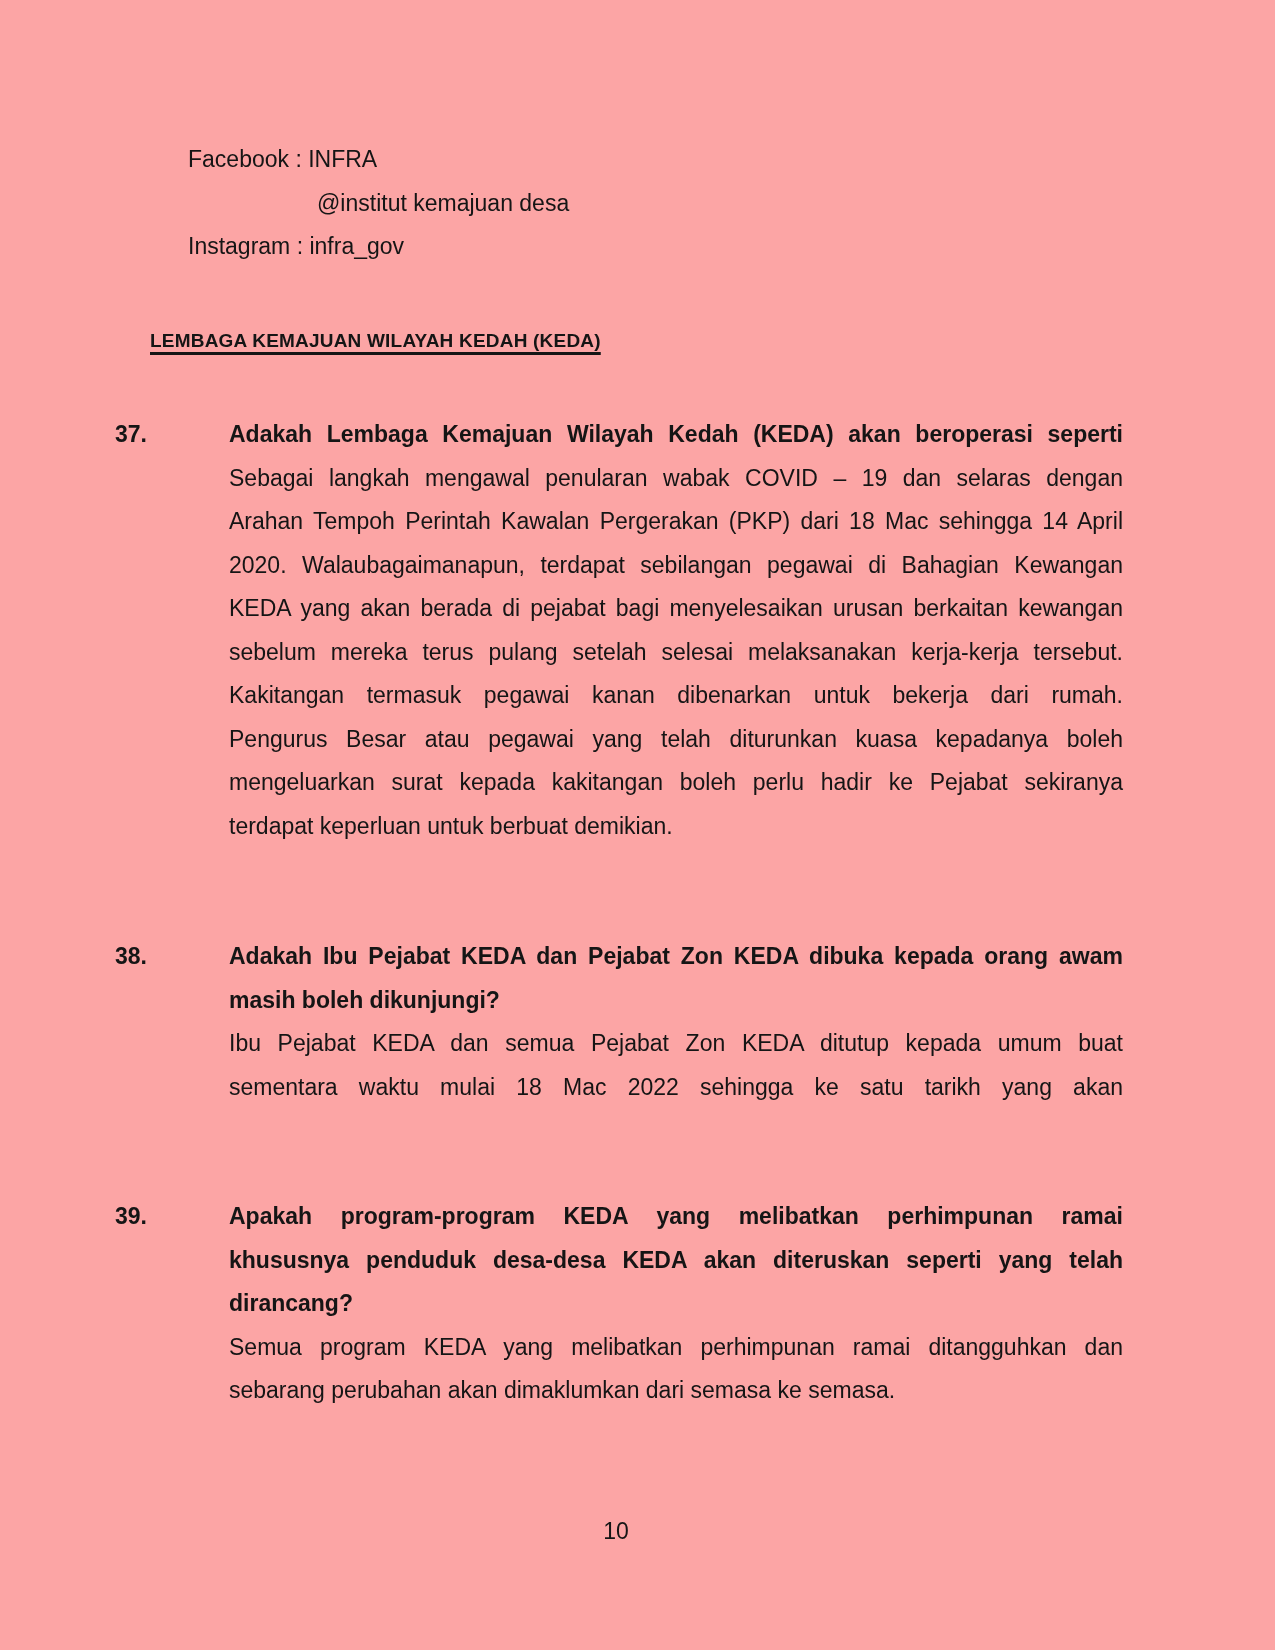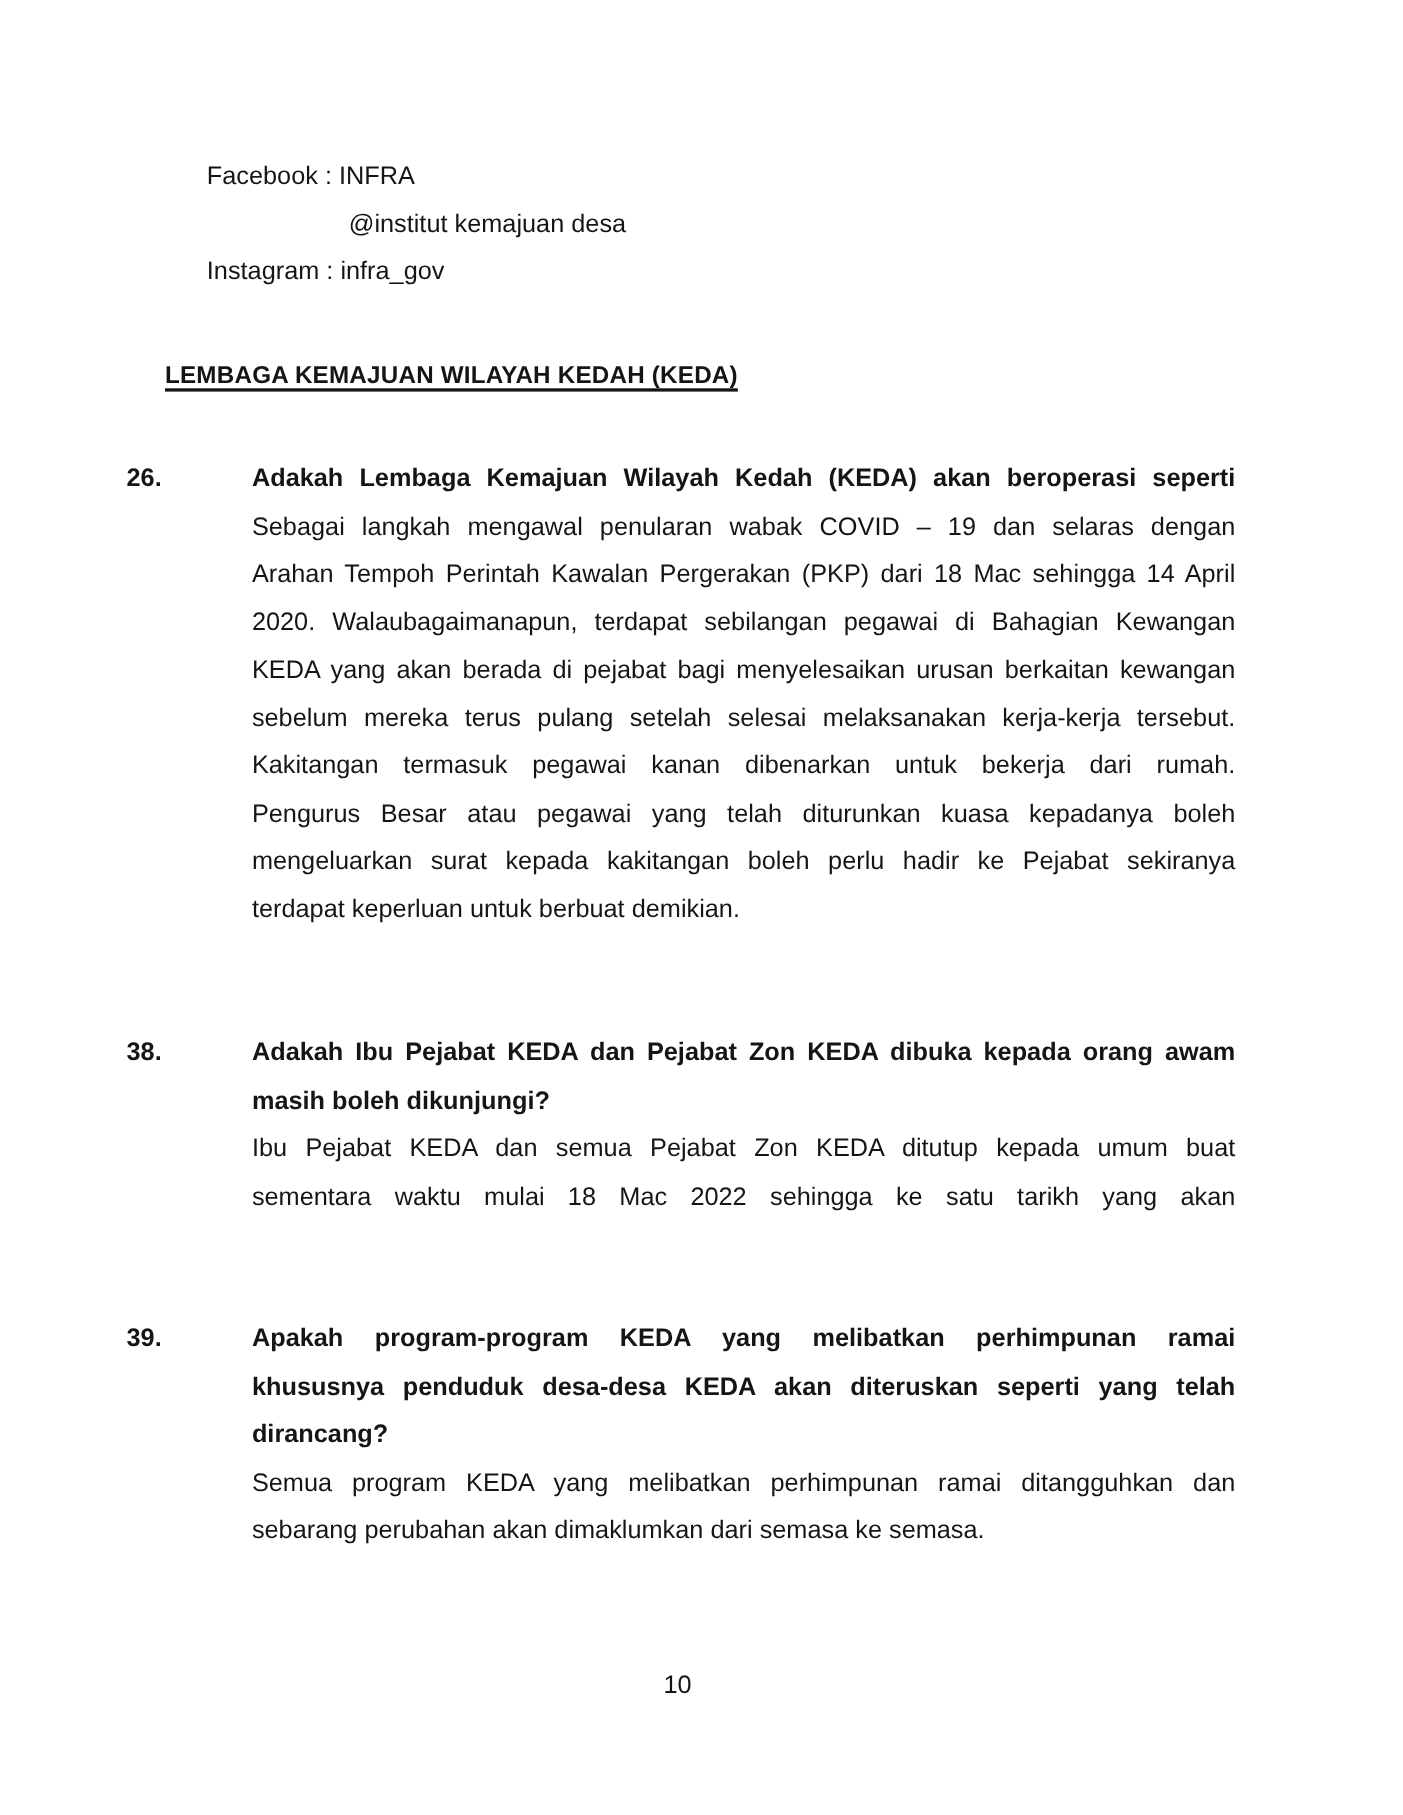--- a/index.html
+++ b/index.html
@@ -1,38 +1,38 @@
 <!DOCTYPE html>
 <html><head>
 <meta charset="utf-8">
 <style>
   * { margin: 0; padding: 0; box-sizing: border-box; }
   html, body { background: #e8e8e8; }
   .page {
     position: relative;
     width: 1275px;
     height: 1650px;
-    background: #ffffff;
+    background: #fca5a5;
     font-family: "Liberation Sans", sans-serif;
     font-size: 23px;
     line-height: 43.5px;
     color: #151515;
     overflow: hidden;
     margin: 0 auto;
   }
   .abs { position: absolute; }
 
   
   .social { top: 138px; left: 188px; width: 940px; }
   .social .indent { margin-left: 129px; }
 
   
   .heading {
     top: 319px; left: 150px;
-    font-size: 22px;
+    font-size: 19px;
     font-weight: bold;
     line-height: 43.5px;
     text-decoration: underline;
     text-decoration-thickness: 2.5px;
     text-underline-offset: 5px;
     white-space: nowrap;
     letter-spacing: 0.2px;
   }
 
   
@@ -69,21 +69,21 @@
 
   <div class="abs social">
     <div>Facebook : INFRA</div>
     <div class="indent">@institut kemajuan desa</div>
     <div>Instagram : infra_gov</div>
   </div>
 
   <div class="abs heading">LEMBAGA KEMAJUAN WILAYAH KEDAH (KEDA)</div>
 
   <section class="abs faq faq-37">
-    <div class="num">26.</div>
+    <div class="num">37.</div>
     <div class="col">
       <div class="ln b">Adakah Lembaga Kemajuan Wilayah Kedah (KEDA) akan beroperasi seperti</div>
       <div class="ln">Sebagai langkah mengawal penularan wabak COVID – 19 dan selaras dengan</div>
       <div class="ln">Arahan Tempoh Perintah Kawalan Pergerakan (PKP) dari 18 Mac sehingga 14 April</div>
       <div class="ln">2020. Walaubagaimanapun, terdapat sebilangan pegawai di Bahagian Kewangan</div>
       <div class="ln">KEDA yang akan berada di pejabat bagi menyelesaikan urusan berkaitan kewangan</div>
       <div class="ln">sebelum mereka terus pulang setelah selesai melaksanakan kerja-kerja tersebut.</div>
       <div class="ln">Kakitangan termasuk pegawai kanan dibenarkan untuk bekerja dari rumah.</div>
       <div class="ln">Pengurus Besar atau pegawai yang telah diturunkan kuasa kepadanya boleh</div>
       <div class="ln">mengeluarkan surat kepada kakitangan boleh perlu hadir ke Pejabat sekiranya</div>

